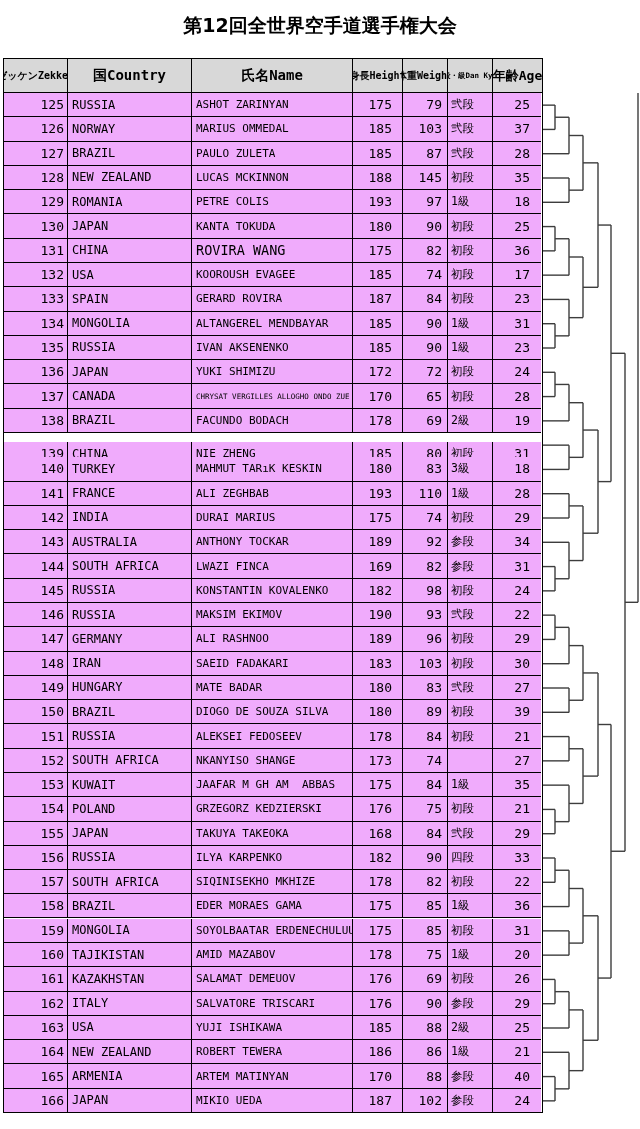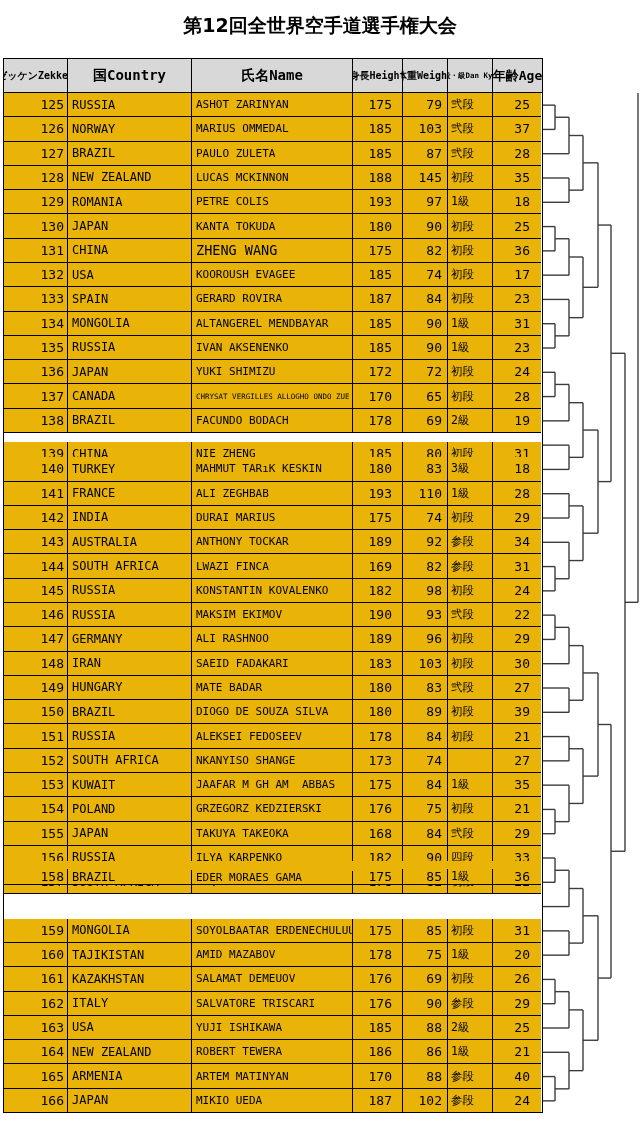--- a/index.html
+++ b/index.html
@@ -8,21 +8,21 @@
   .title{position:absolute;top:13px;left:0;width:640px;text-align:center;
          font-size:19px;font-weight:bold;letter-spacing:0px;
          font-family:"DejaVu Sans","Liberation Sans",sans-serif;}
   .thead{position:absolute;left:3px;top:58px;width:540px;height:35px;background:#d8d8d8;
          border:1.5px solid #000;display:flex;box-sizing:border-box;}
   .hcell{border-right:1px solid #000;box-sizing:border-box;display:flex;align-items:center;
          justify-content:center;font-weight:bold;white-space:nowrap;overflow:hidden;}
   .tbody{position:absolute;left:3px;top:93px;width:540px;height:1020px;
          border:1.5px solid #000;border-top:none;box-sizing:border-box;}
   .row{position:absolute;left:0;width:537px;display:flex;border-bottom:1px solid #000;
-       box-sizing:border-box;background:#eab308;}
+       box-sizing:border-box;background:#f0abfc;}
   .cell{border-right:1px solid #000;box-sizing:border-box;display:flex;align-items:center;
         overflow:hidden;white-space:pre;}
   .c0{width:64px;justify-content:flex-end;padding-right:3px;font-size:13px;}
   .c1{width:124px;padding-left:4px;font-size:12px;}
   .c2{width:161px;padding-left:4px;font-size:11px;}
   .c3{width:50px;justify-content:flex-end;padding-right:10px;font-size:13px;}
   .c4{width:45px;justify-content:flex-end;padding-right:5px;font-size:13px;}
   .c5{width:45px;padding-left:3px;font-size:11.5px;}
   .c6{flex:1;justify-content:flex-end;padding-right:11px;font-size:13px;border-right:none;}
   .h0{width:64px;font-size:10px;}
@@ -101,21 +101,21 @@
         <div class="cell c1">JAPAN</div>
         <div class="cell c2">KANTA TOKUDA</div>
         <div class="cell c3">180</div>
         <div class="cell c4">90</div>
         <div class="cell c5">初段</div>
         <div class="cell c6">25</div>
       </div>
       <div class="row" style="top: 145.714px; height: 24.2857px;">
         <div class="cell c0">131</div>
         <div class="cell c1">CHINA</div>
-        <div class="cell c2 name-large">ZHENG WANG</div>
+        <div class="cell c2 name-large">ROVIRA WANG</div>
         <div class="cell c3">175</div>
         <div class="cell c4">82</div>
         <div class="cell c5">初段</div>
         <div class="cell c6">36</div>
       </div>
       <div class="row" style="top: 170px; height: 24.2857px;">
         <div class="cell c0">132</div>
         <div class="cell c1">USA</div>
         <div class="cell c2">KOOROUSH EVAGEE</div>
         <div class="cell c3">185</div>
@@ -341,21 +341,21 @@
       </div>
       <div class="row" style="top: 777.142px; height: 24.2857px;">
         <div class="cell c0">157</div>
         <div class="cell c1">SOUTH AFRICA</div>
         <div class="cell c2">SIQINISEKHO MKHIZE</div>
         <div class="cell c3">178</div>
         <div class="cell c4">82</div>
         <div class="cell c5">初段</div>
         <div class="cell c6">22</div>
       </div>
-      <div class="row" style="top: 768px; height: 24.2857px; align-items: flex-end;">
+      <div class="row" style="top: 801px; height: 24.2857px;">
         <div class="cell c0">158</div>
         <div class="cell c1">BRAZIL</div>
         <div class="cell c2">EDER MORAES GAMA</div>
         <div class="cell c3">175</div>
         <div class="cell c4">85</div>
         <div class="cell c5">1級</div>
         <div class="cell c6">36</div>
       </div>
       <div class="row" style="top: 825.714px; height: 24.2857px;">
         <div class="cell c0">159</div>

